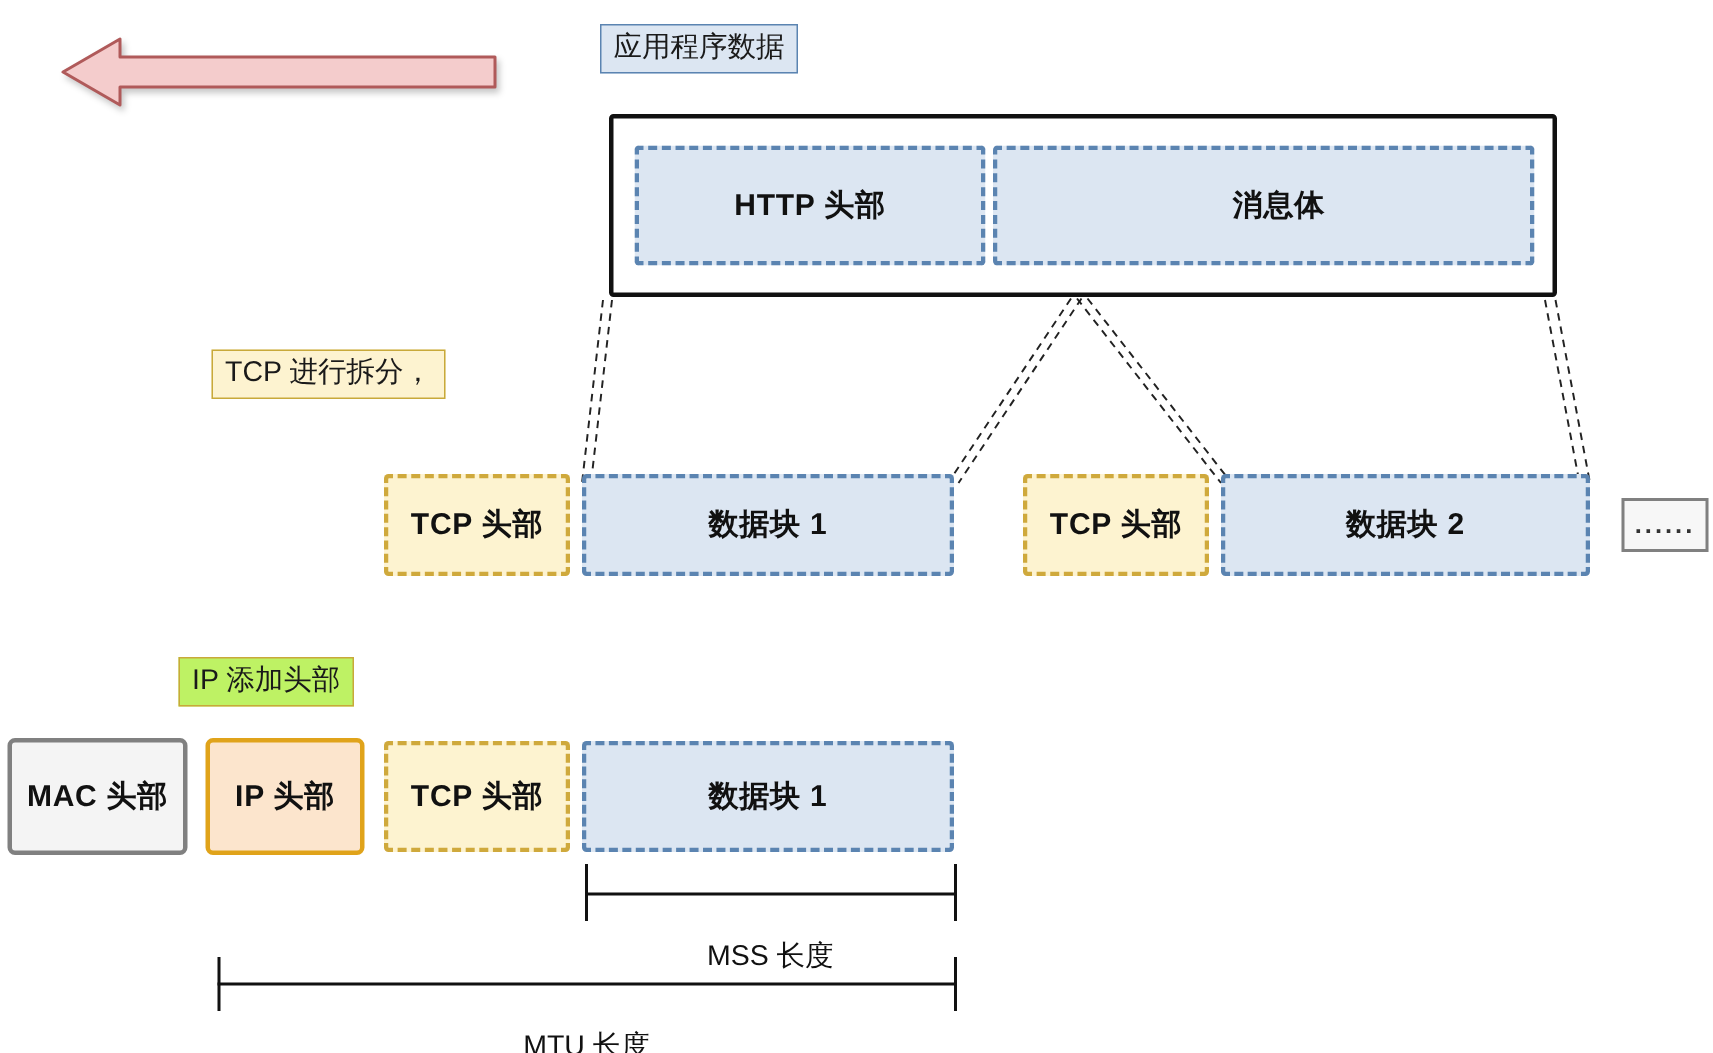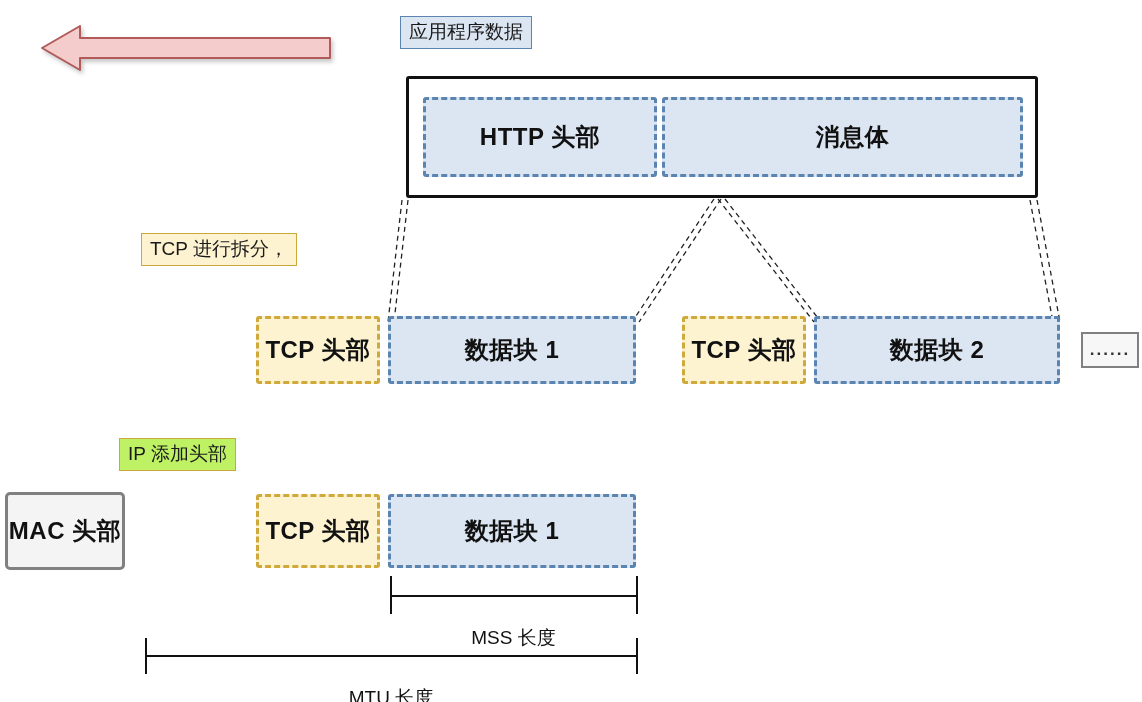--- a/index.html
+++ b/index.html
@@ -39,21 +39,21 @@
   }
   .callout-blue  { background: #dce6f2; border-color: #5b84b1; }
   .callout-pink  { background: #f4cccc; border-color: #b05a5a; }
   .callout-yellow{ background: #fdf3d0; border-color: #c8a93a; }
   .callout-cream { background: #bef264; border-color: #c8a93a; }
 
   
   .pdu {
     border-style: solid;
     border-width: 3px;
-    font-size: 24px;
+    font-size: 20px;
     font-weight: bold;
     color: #111;
     letter-spacing: .5px;
     text-align: right;
   }
   .pdu-outer-black {
     border: 3px solid #111;
     border-radius: 3px;
     background: #ffffff;
   }
@@ -148,20 +148,21 @@
   <div class="abs pdu pdu-yellow boxlabel" style="left:682px; top:316px; width:124px; height:68px;">TCP 头部</div>
 
   <div class="abs pdu pdu-blue boxlabel" style="left:814px; top:316px; width:246px; height:68px;">数据块 2</div>
 
   <div class="abs pdu-ellipsis boxlabel" style="left:1081px; top:332px; width:58px; height:36px;">......</div>
 
   <div class="abs callout callout-cream" style="left:119px; top:438px;">IP 添加头部</div>
 
   <div class="abs pdu pdu-mac boxlabel" style="left:5px; top:492px; width:120px; height:78px;">MAC 头部</div>
 
+  <div class="abs pdu pdu-ip boxlabel" style="left:137px; top:492px; width:106px; height:78px;">IP 头部</div>
 
   <div class="abs pdu pdu-yellow boxlabel" style="left:256px; top:494px; width:124px; height:74px;">TCP 头部</div>
 
   <div class="abs pdu pdu-blue boxlabel" style="left:388px; top:494px; width:248px; height:74px;">数据块 1</div>
 
   <div class="abs measure-tick" style="left:390px; top:576px; height:38px;"></div>
   <div class="abs measure-tick" style="left:636px; top:576px; height:38px;"></div>
   <div class="abs measure-line" style="left:390px; top:595px; width:247px;"></div>
   <div class="abs measure-label boxlabel" style="left:390px; top:612px; width:247px; height:26px;">MSS 长度</div>
 

